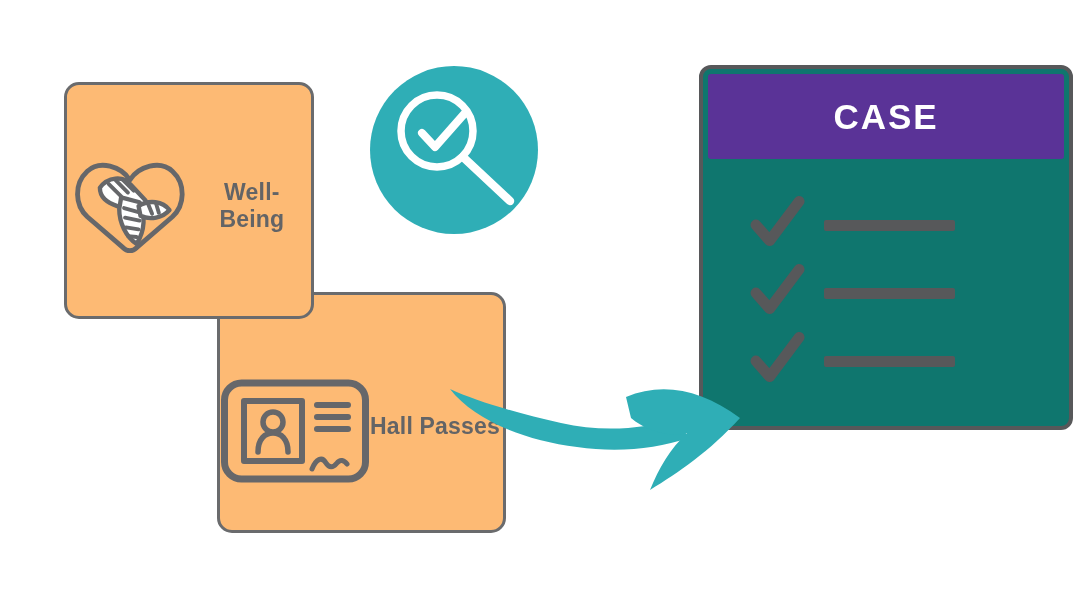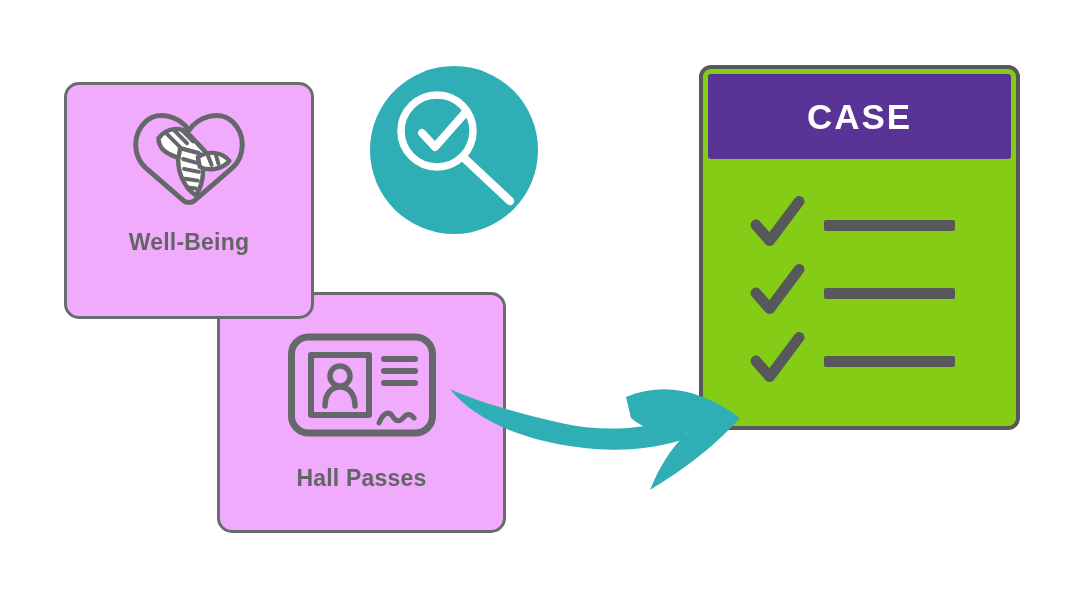--- a/index.html
+++ b/index.html
@@ -9,25 +9,24 @@
     width: 1080px;
     height: 600px;
     background: var(--background, #fff);
     overflow: hidden;
     font-family: "Liberation Sans", sans-serif;
   }
 
   
   .feature-card {
     position: absolute;
-    background: #f0abfc;
+    background: #fdba74;
     border: 3px solid var(--card_border);
     border-radius: 15px;
     display: flex;
-    flex-direction: column;
     align-items: center;
   }
   .card-wellbeing { left: 64px; top: 82px; width: 250px; height: 237px; z-index: 3; }
   .card-hallpasses { left: 217px; top: 292px; width: 289px; height: 241px; z-index: 2; }
 
   .card-label {
     font-weight: bold;
     font-size: 23px;
     letter-spacing: 0.2px;
     color: var(--text_gray);
@@ -57,22 +56,22 @@
     left: 430px; top: 375px;
     width: 330px; height: 130px;
     z-index: 6;
     color: var(--teal);
   }
 
   
   .case-card {
     position: absolute;
     left: 699px; top: 65px;
-    width: 321px; height: 365px;
-    background: #84cc16;
+    width: 374px; height: 365px;
+    background: #0f766e;
     border: 4px solid var(--case_border);
     border-radius: 12px;
     z-index: 2;
   }
   .case-header {
     margin: 5px 5px 0 5px;
     height: 85px;
     background: var(--purple);
     border-radius: 3px;
     display: flex;

